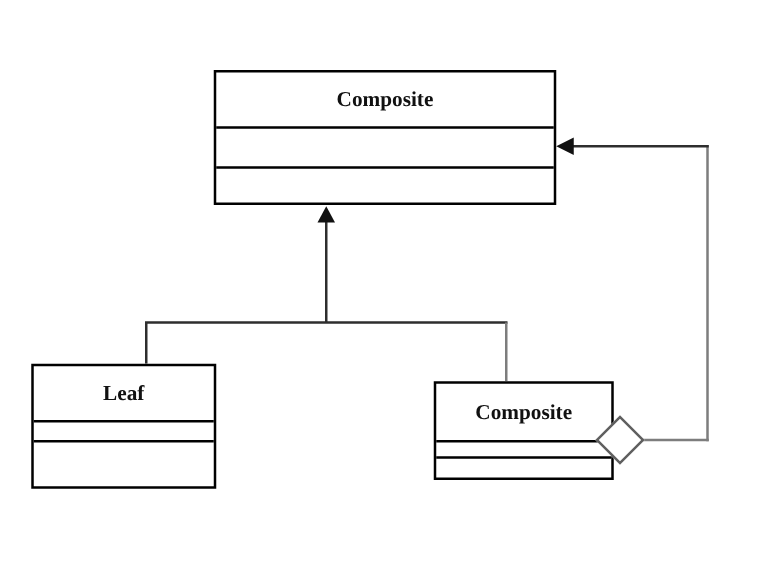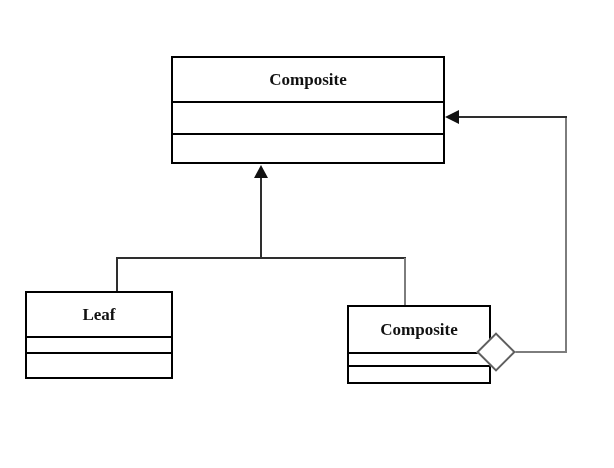--- a/index.html
+++ b/index.html
@@ -88,21 +88,21 @@
 <body>
 
 <div class="canvas">
 
   <div class="uml-class" style="left:171px; top:56px; width:274px; height:108px;">
     <div class="uml-name" style="height:45px;">Composite</div>
     <div class="uml-compartment mid" style="height:32px;"></div>
     <div class="uml-compartment last"></div>
   </div>
 
-  <div class="uml-class" style="left:25px; top:291px; width:148px; height:88px;">
+  <div class="uml-class" style="left:25px; top:291px; width:148px; height:100px;">
     <div class="uml-name" style="height:45px;">Leaf</div>
     <div class="uml-compartment mid" style="height:16px;"></div>
     <div class="uml-compartment last"></div>
   </div>
 
   <div class="uml-class" style="left:347px; top:305px; width:144px; height:79px;">
     <div class="uml-name" style="height:47px;">Composite</div>
     <div class="uml-compartment mid" style="height:13px;"></div>
     <div class="uml-compartment last"></div>
   </div>

